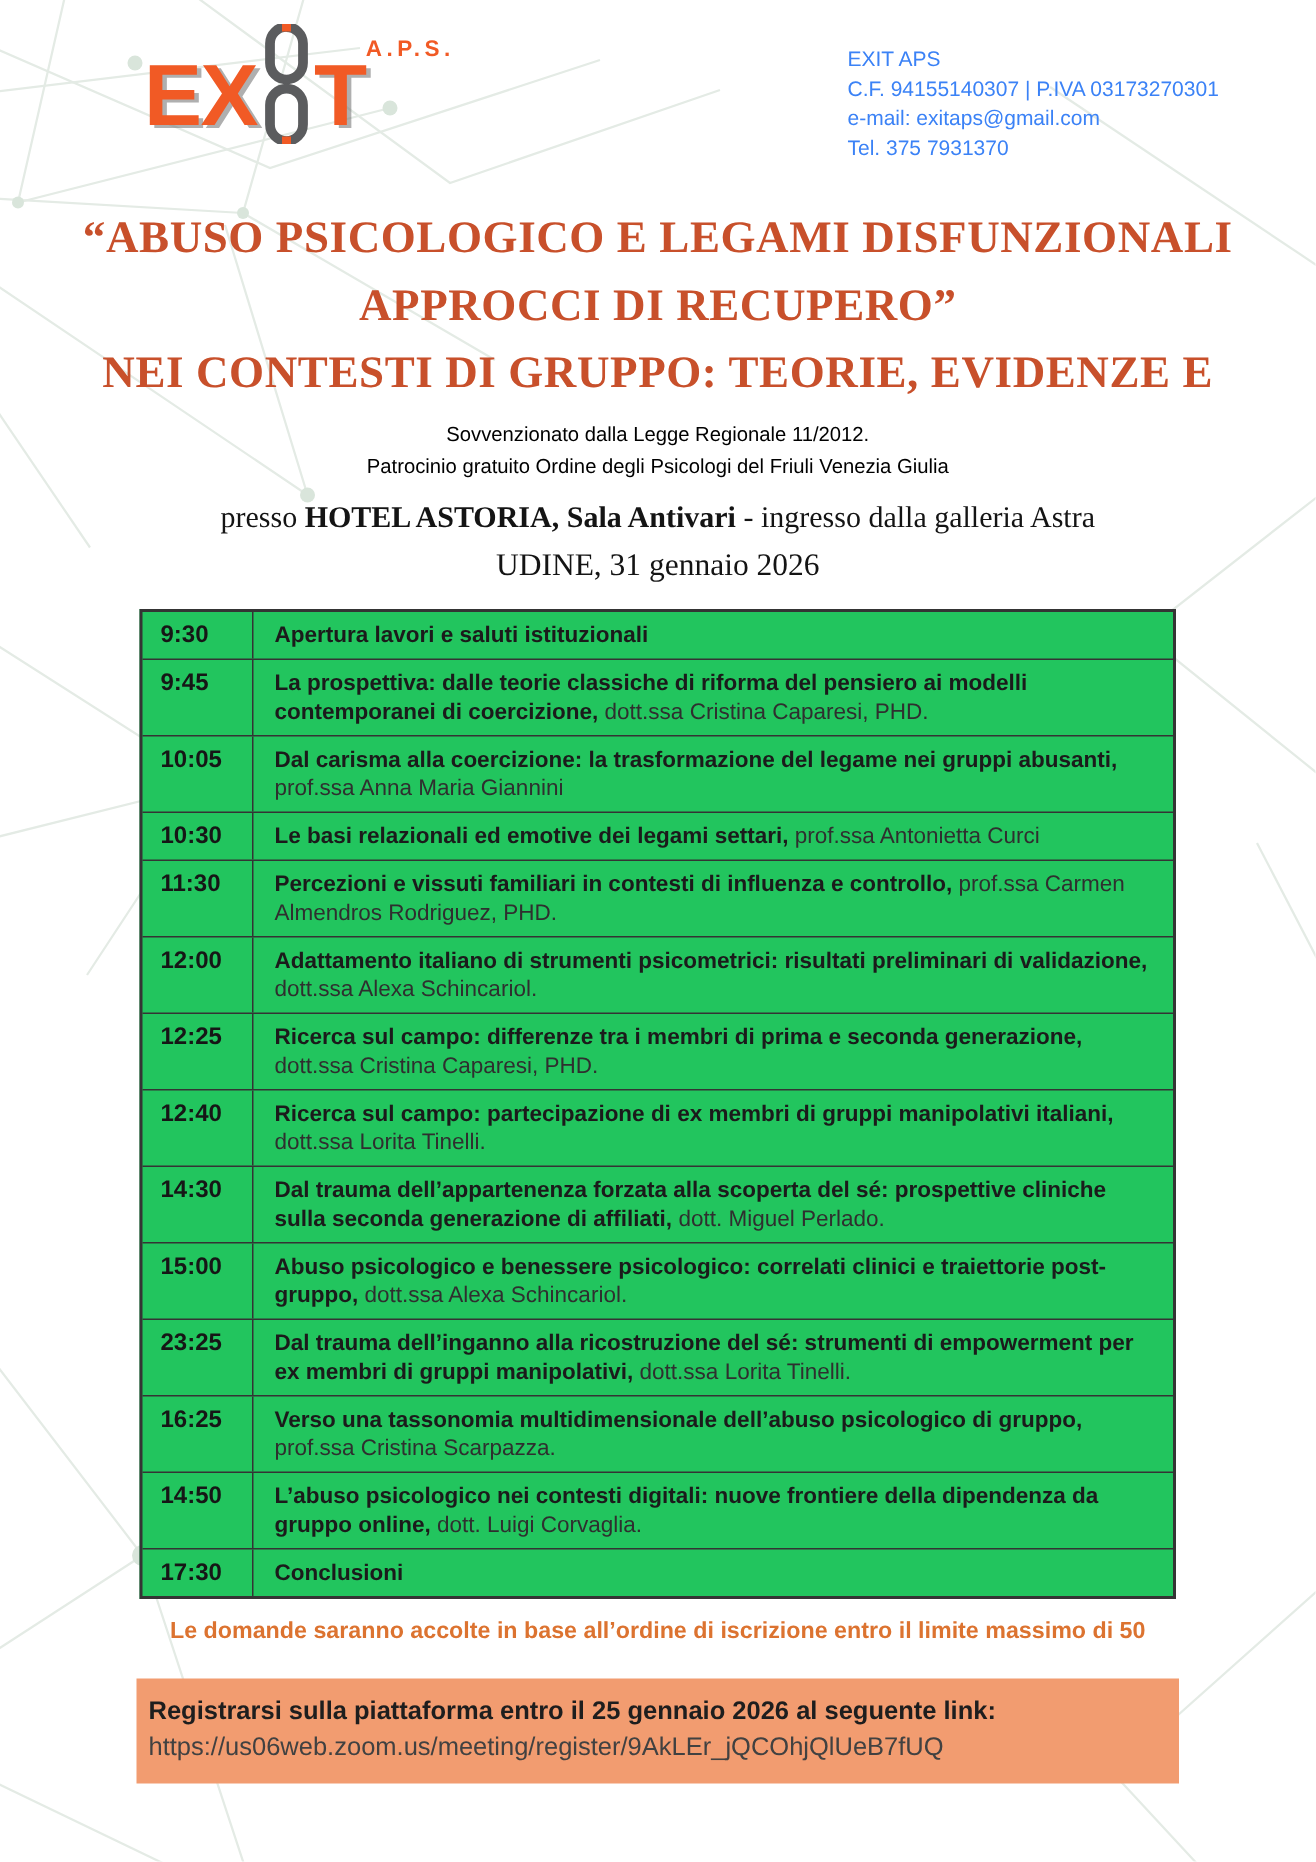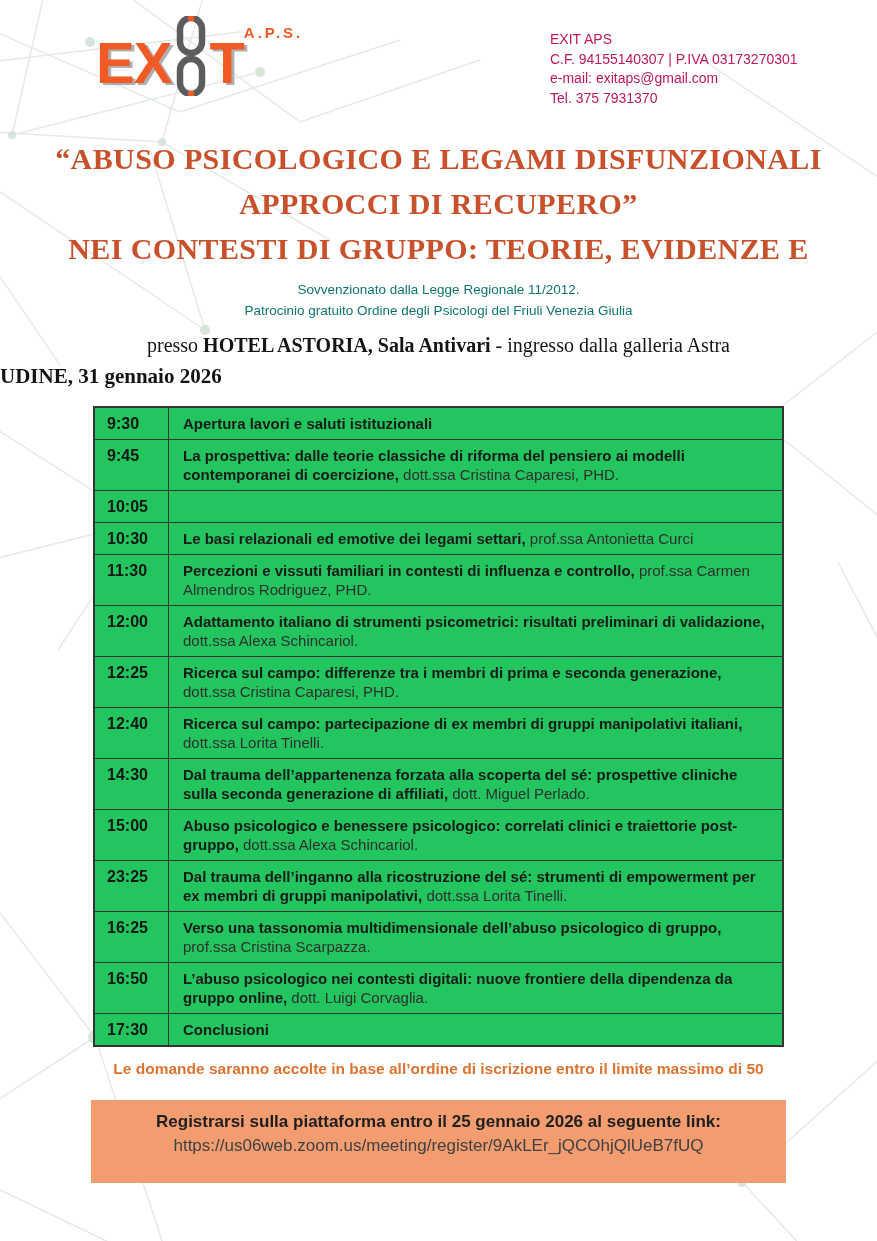--- a/index.html
+++ b/index.html
@@ -24,38 +24,38 @@
     font-family: "Liberation Sans", sans-serif;
     font-weight: 800; font-size: 58px; line-height: 58px;
     color: #f15a25; letter-spacing: -1px;
     text-shadow: 3px 2px 0 rgba(110,110,110,.55);
   }
   .chain { margin: -10px 1px 0 3px; }
   .logo-aps {
     color: #f15a25; font-weight: bold; font-size: 15px;
     letter-spacing: 3px; text-align: right; padding-right: 6px; margin-top: -2px;
   }
-  .contact { position: absolute; left: 550px; top: 30px; font-size: 14px; line-height: 19.5px; color: #be185d; }
+  .contact { position: absolute; left: 565px; top: 30px; font-size: 14px; line-height: 19.5px; color: #3b82f6; }
 
   
   .title {
     margin-top: 14px; text-align: center;
     font-family: "Liberation Serif", serif; font-weight: bold;
     font-size: 30px; line-height: 45px; letter-spacing: 0.4px;
     color: #c8502b;
   }
-  .sponsor { margin-top: 9px; text-align: center; font-size: 13.5px; line-height: 20.5px; color: #0f766e; }
+  .sponsor { margin-top: 9px; text-align: center; font-size: 13.5px; line-height: 20.5px; color: #000000; }
   .venue {
     margin-top: 11px; text-align: center;
     font-family: "Liberation Serif", serif; font-size: 20px; line-height: 27px; color: #141414;
   }
   .venue .b { font-weight: bold; }
   .venue-date {
-    margin-top: 5px; text-align: left;
-    font-family: "Liberation Serif", serif; font-weight: bold; font-size: 21px; color: #141414;
+    margin-top: 5px; text-align: center;
+    font-family: "Liberation Serif", serif; font-weight: normal; font-size: 21px; color: #141414;
   }
 
   
   .sched {
     margin: 17px 93px 0 93px; width: 691px;
     border: 2px solid #343434; background: #22c55e;
   }
   .srow { display: flex; border-top: 1.5px solid #343434; }
   .srow:first-child { border-top: none; }
   .stime {
@@ -65,21 +65,21 @@
   }
   .sdesc { flex: 1; padding: 6px 8px 6px 14px; font-size: 15px; line-height: 19px; }
   .sched-title { font-weight: bold; color: #1b1b1b; }
   .sched-speaker { font-weight: normal; color: #2f2f2f; text-align: center; }
 
   
   .free-event { margin-top: 25px; text-align: center; font-weight: bold; font-size: 18px; color: #101010; }
   .limit-note { margin-top: 13px; text-align: center; font-weight: bold; font-size: 15.5px; color: #dc7330; }
   .reg-box {
     margin: 22px 91px 0 91px; width: 695px;
-    background: #f29c70; text-align: center; padding: 10px 8px 25px 8px;
+    background: #f29c70; padding: 10px 8px 12px 8px;
   }
   .reg-line1 { font-weight: bold; font-size: 17px; line-height: 24px; color: #1e1e1e; }
   .reg-line2 { font-size: 17px; line-height: 24px; color: #414141; }
 </style>
 </head>
 <body>
 
 <svg class="bg-net" width="877" height="1241" viewBox="0 0 877 1241">
   <g stroke="#e4ebe5" stroke-width="1.5" fill="none">
     <path d="M-20,25 L180,112 L400,40"></path>
@@ -159,20 +159,21 @@
     <div class="srow">
       <div class="stime">9:30</div>
       <div class="sdesc"><span class="sched-title">Apertura lavori e saluti istituzionali</span> <span class="sched-speaker"></span></div>
     </div>
     <div class="srow">
       <div class="stime">9:45</div>
       <div class="sdesc"><span class="sched-title">La prospettiva: dalle teorie classiche di riforma del pensiero ai modelli contemporanei di coercizione,</span> <span class="sched-speaker">dott.ssa Cristina Caparesi, PHD.</span></div>
     </div>
     <div class="srow">
       <div class="stime">10:05</div>
+      <div class="sdesc"><span class="sched-title">Dal carisma alla coercizione: la trasformazione del legame nei gruppi abusanti,</span> <span class="sched-speaker">prof.ssa Anna Maria Giannini</span></div>
     </div>
     <div class="srow">
       <div class="stime">10:30</div>
       <div class="sdesc"><span class="sched-title">Le basi relazionali ed emotive dei legami settari,</span> <span class="sched-speaker">prof.ssa Antonietta Curci</span></div>
     </div>
     <div class="srow">
       <div class="stime">11:30</div>
       <div class="sdesc"><span class="sched-title">Percezioni e vissuti familiari in contesti di influenza e controllo,</span> <span class="sched-speaker">prof.ssa Carmen Almendros Rodriguez, PHD.</span></div>
     </div>
     <div class="srow">
@@ -197,21 +198,21 @@
     </div>
     <div class="srow">
       <div class="stime">23:25</div>
       <div class="sdesc"><span class="sched-title">Dal trauma dell’inganno alla ricostruzione del sé: strumenti di empowerment per ex membri di gruppi manipolativi,</span> <span class="sched-speaker">dott.ssa Lorita Tinelli.</span></div>
     </div>
     <div class="srow">
       <div class="stime">16:25</div>
       <div class="sdesc"><span class="sched-title">Verso una tassonomia multidimensionale dell’abuso psicologico di gruppo,</span> <span class="sched-speaker">prof.ssa Cristina Scarpazza.</span></div>
     </div>
     <div class="srow">
-      <div class="stime">16:50</div>
+      <div class="stime">14:50</div>
       <div class="sdesc"><span class="sched-title">L’abuso psicologico nei contesti digitali: nuove frontiere della dipendenza da gruppo online,</span> <span class="sched-speaker">dott. Luigi Corvaglia.</span></div>
     </div>
     <div class="srow">
       <div class="stime">17:30</div>
       <div class="sdesc"><span class="sched-title">Conclusioni</span> <span class="sched-speaker"></span></div>
     </div>
   </div>
 
   <div class="limit-note">Le domande saranno accolte in base all’ordine di iscrizione entro il limite massimo di 50</div>
 

